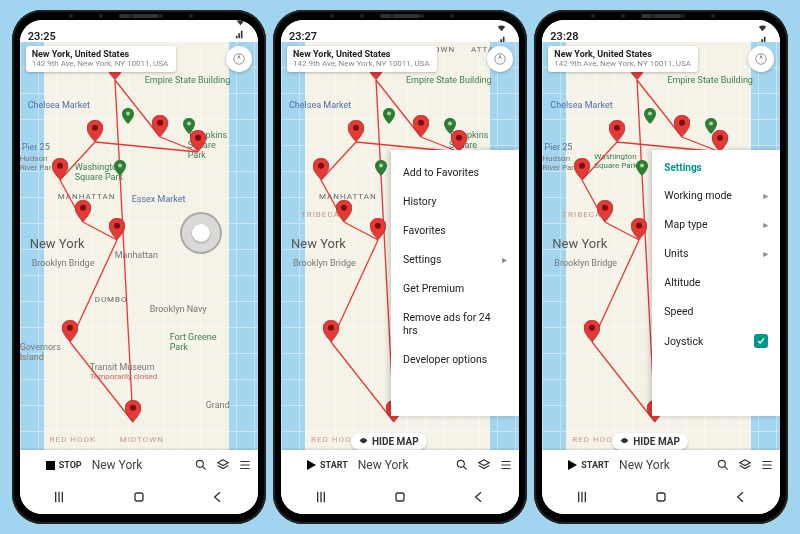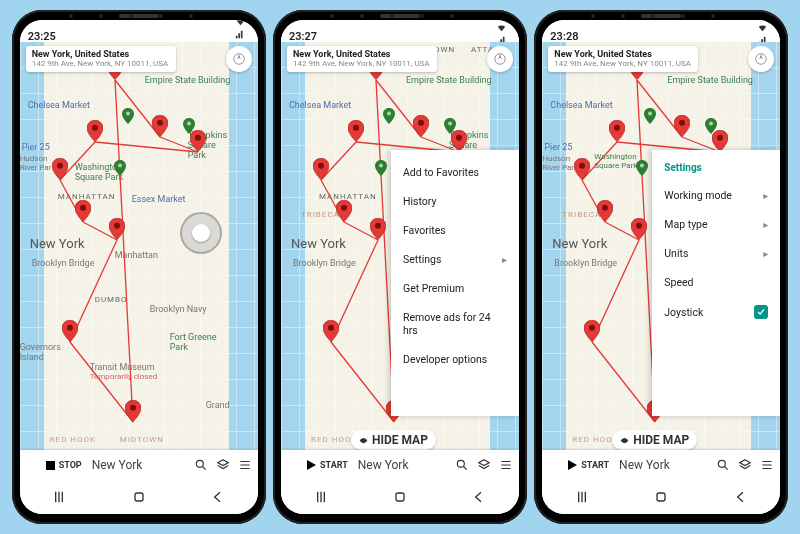--- a/index.html
+++ b/index.html
@@ -127,24 +127,24 @@
     border:2px solid rgba(120,120,120,.5);
   }
   .joydisk::after {
     content:''; position:absolute; inset:10px;
     background:#fff; border-radius:50%;
     box-shadow:0 1px 2px rgba(0,0,0,.3);
   }
   .chip {
     position:absolute;
     background:#fff; border-radius:12px;
-    font-size:12px; font-weight:700; color:#333;
+    font-size:10px; font-weight:700; color:#333;
     padding:3px 8px;
     box-shadow:0 1px 2px rgba(0,0,0,.25);
-    display:flex; align-items:center; gap:4px;
+    display:flex; align-items:flex-start; gap:4px;
   }
   .chip svg { width:9px; height:9px; }
   .bottombar {
     position:absolute;
     left:0; right:0; bottom:34px;
     height:30px;
     background:#fff;
     box-shadow: 0 -1px 2px rgba(0,0,0,.15);
     display:flex; align-items:center;
     padding: 0 6px;
@@ -763,20 +763,23 @@
           </div>
           <div class="menu-item">
             <span>Map type</span>
             <span class="chev">▸</span>
           </div>
           <div class="menu-item">
             <span>Units</span>
             <span class="chev">▸</span>
           </div>
           <div class="menu-item">
+            <span>Altitude</span>
+          </div>
+          <div class="menu-item">
             <span>Speed</span>
           </div>
           <div class="menu-item">
             <span>Joystick</span>
             <span class="check">
               <svg viewBox="0 0 24 24">
                 <path fill="none" stroke="#fff" stroke-width="3" d="M5 12l5 5 9-11"></path>
               </svg>
             </span>
           </div>

